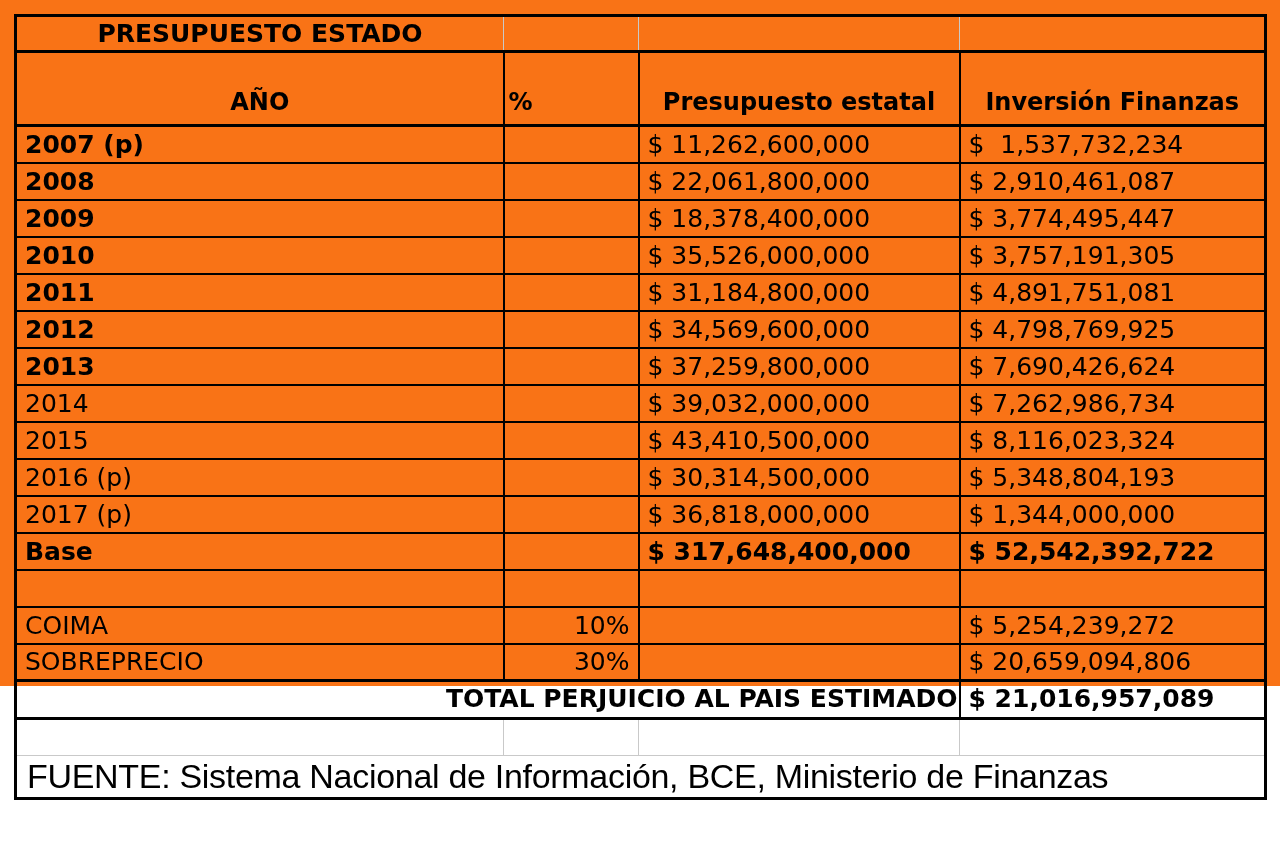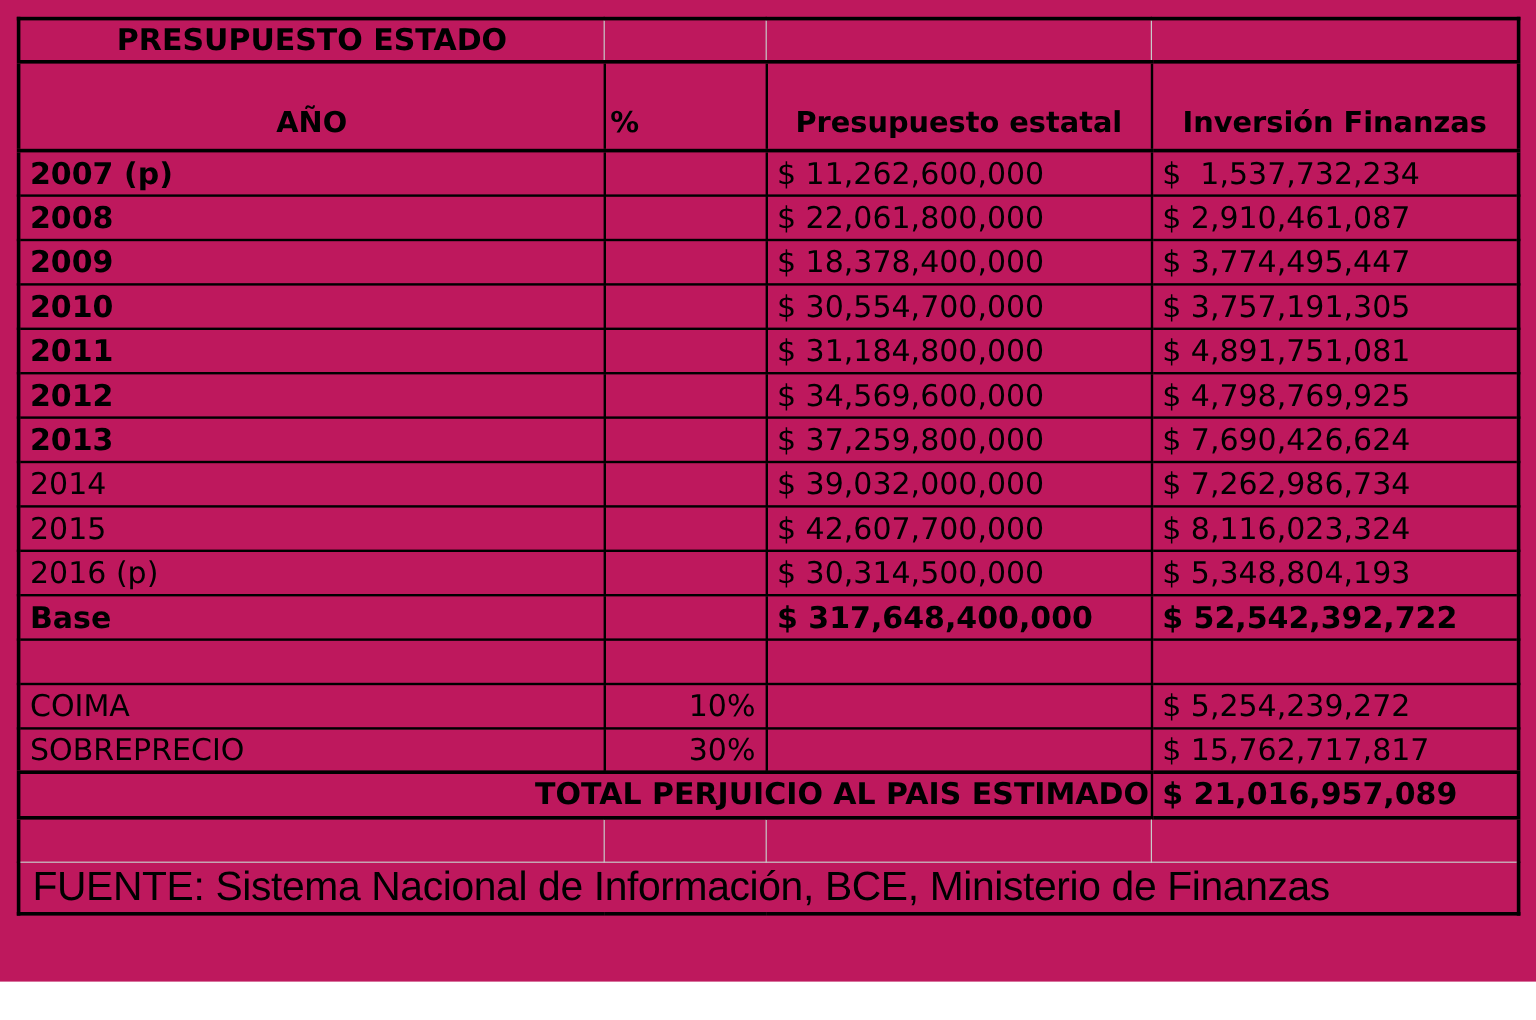--- a/index.html
+++ b/index.html
@@ -8,22 +8,22 @@
     background: #ffffff;
     width: 1280px;
     height: 850px;
     font-family: "DejaVu Sans", sans-serif;
     color: #000000;
   }
   .canvas {
     position: absolute;
     left: 0; top: 0;
     width: 1280px;
-    height: 818px;
-    background: #be185d;
+    height: 686px;
+    background: #f97316;
   }
   table.budget {
     position: absolute;
     left: 14px;
     top: 14px;
     width: 1250px;
     border-collapse: collapse;
     table-layout: fixed;
     border: 3px solid #000000;
   }
@@ -141,21 +141,21 @@
     </tr>
     <tr class="data-row">
       <td class="year-cell b">2009</td>
       <td class="pct-cell"></td>
       <td class="money">$ 18,378,400,000</td>
       <td class="money">$ 3,774,495,447</td>
     </tr>
     <tr class="data-row">
       <td class="year-cell b">2010</td>
       <td class="pct-cell"></td>
-      <td class="money">$ 30,554,700,000</td>
+      <td class="money">$ 35,526,000,000</td>
       <td class="money">$ 3,757,191,305</td>
     </tr>
     <tr class="data-row">
       <td class="year-cell b">2011</td>
       <td class="pct-cell"></td>
       <td class="money">$ 31,184,800,000</td>
       <td class="money">$ 4,891,751,081</td>
     </tr>
     <tr class="data-row">
       <td class="year-cell b">2012</td>
@@ -171,28 +171,34 @@
     </tr>
     <tr class="data-row">
       <td class="year-cell">2014</td>
       <td class="pct-cell"></td>
       <td class="money">$ 39,032,000,000</td>
       <td class="money">$ 7,262,986,734</td>
     </tr>
     <tr class="data-row">
       <td class="year-cell">2015</td>
       <td class="pct-cell"></td>
-      <td class="money">$ 42,607,700,000</td>
+      <td class="money">$ 43,410,500,000</td>
       <td class="money">$ 8,116,023,324</td>
     </tr>
     <tr class="data-row">
       <td class="year-cell">2016 (p)</td>
       <td class="pct-cell"></td>
       <td class="money">$ 30,314,500,000</td>
       <td class="money">$ 5,348,804,193</td>
+    </tr>
+    <tr class="data-row">
+      <td class="year-cell">2017 (p)</td>
+      <td class="pct-cell"></td>
+      <td class="money">$ 36,818,000,000</td>
+      <td class="money">$ 1,344,000,000</td>
     </tr>
     <tr class="data-row bold-row">
       <td class="year-cell">Base</td>
       <td class="pct-cell"></td>
       <td class="money">$ 317,648,400,000</td>
       <td class="money">$ 52,542,392,722</td>
     </tr>
 
     <tr class="empty-dark">
       <td></td>
@@ -205,21 +211,21 @@
       <td class="year-cell">COIMA</td>
       <td class="pct-cell">10%</td>
       <td class="money"></td>
       <td class="money">$ 5,254,239,272</td>
     </tr>
 
     <tr class="data-row">
       <td class="year-cell">SOBREPRECIO</td>
       <td class="pct-cell">30%</td>
       <td class="money"></td>
-      <td class="money">$ 15,762,717,817</td>
+      <td class="money">$ 20,659,094,806</td>
     </tr>
 
     <tr class="total-row">
       <td class="total-label" colspan="3">TOTAL PERJUICIO AL PAIS ESTIMADO</td>
       <td class="money">$ 21,016,957,089</td>
     </tr>
 
     <tr class="empty-light">
       <td></td>
       <td></td>

